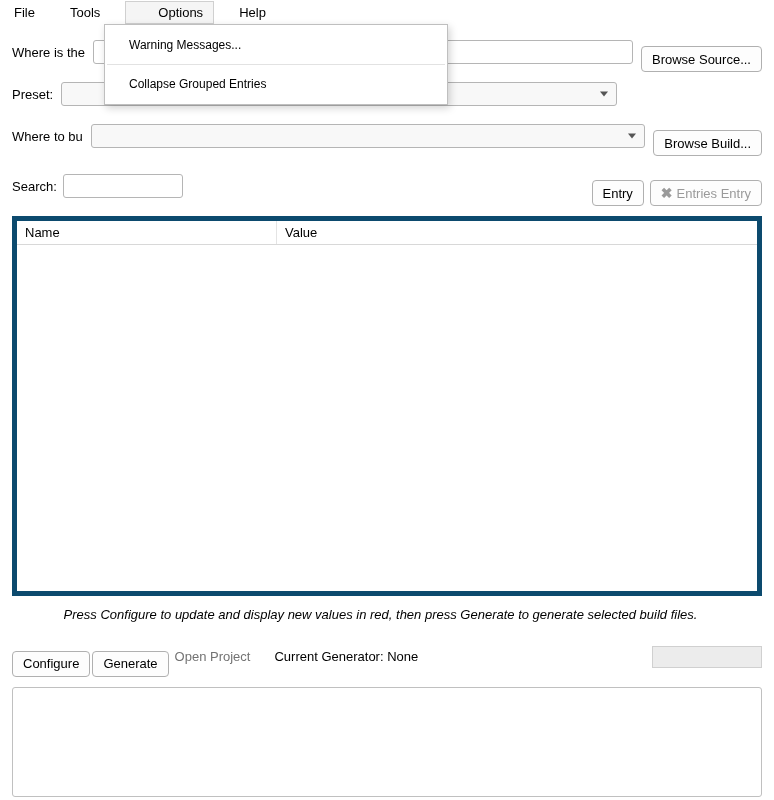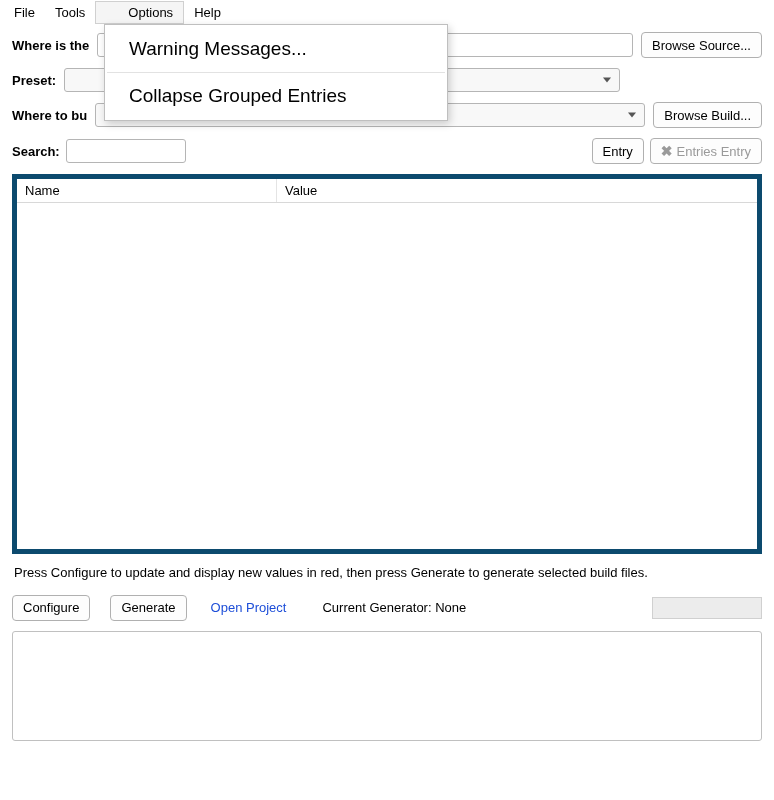--- a/index.html
+++ b/index.html
@@ -11,21 +11,21 @@
     background: #ffffff;
     color: #000;
     width: 774px;
     height: 800px;
     overflow: hidden;
     position: relative;
   }
   .menubar {
     display: flex;
     padding: 2px 4px;
-    gap: 0;
+    gap: 15px;
     height: 24px;
     align-items: center;
   }
   .menubar-item {
     padding: 3px 10px;
     cursor: default;
   }
   .menubar-item.active {
     background: #f5f5f5;
     border: 1px solid #d0d0d0;
@@ -35,21 +35,20 @@
     padding: 8px 12px 0 12px;
   }
   .row {
     display: flex;
     align-items: center;
     margin-bottom: 10px;
     gap: 8px;
   }
   .row-label {
     white-space: nowrap;
-    font-weight: bold;
   }
   .text-input {
     flex: 1;
     height: 24px;
     border: 1px solid #b5b5b5;
     border-radius: 3px;
     padding: 2px 4px;
     font: inherit;
     background: #fff;
   }
@@ -77,20 +76,21 @@
     padding: 0 10px;
     border: 1px solid #b0b0b0;
     border-radius: 4px;
     background: #fdfdfd;
     font: inherit;
     cursor: default;
     white-space: nowrap;
     display: inline-flex;
     align-items: center;
     gap: 4px;
+    margin-top: 14px;
   }
   .btn.disabled {
     color: #9a9a9a;
   }
   .btn .xicon {
     color: #9a9a9a;
     font-weight: bold;
     font-size: 14px;
   }
   .search-row { gap: 6px; }
@@ -108,34 +108,36 @@
     background: #fff;
   }
   .th {
     padding: 4px 8px;
     text-align: left;
     border-right: 1px solid #e4e4e4;
   }
   .th.name { width: 260px; }
   .th.value { flex: 1; border-right: none; }
   .hint {
+    text-align: center;
     padding: 10px 27px 8px 14px;
     line-height: 1.45;
+    font-style: italic;
   }
   .bottom-row {
     display: flex;
     align-items: center;
     padding: 4px 12px 10px 12px;
-    gap: 20px;
+    gap: 2px;
   }
   .open-project {
-    color: #1d4ed8;
+    color: #737373;
     padding: 0 4px;
   }
-  .gen-label { margin-left: 12px; }
+  .gen-label { margin-left: 18px; }
   .progress {
     width: 110px;
     height: 22px;
     border: 1px solid #d0d0d0;
     background: #ececec;
     margin-left: auto;
   }
   .log-area {
     margin: 0 12px 12px 12px;
     height: 110px;
@@ -152,21 +154,21 @@
     width: 344px;
     background: #ffffff;
     border: 1px solid #bfbfbf;
     box-shadow: 2px 3px 8px rgba(0,0,0,0.18);
     padding: 6px 0;
     z-index: 100;
   }
   .dropdown-item {
     padding: 7px 24px;
     cursor: default;
-    font-size: 19px;
+    font-size: 12px;
   }
   .dropdown-sep {
     height: 1px;
     background: #e2e2e2;
     margin: 5px 2px;
   }
 </style>
 </head>
 <body>
 

